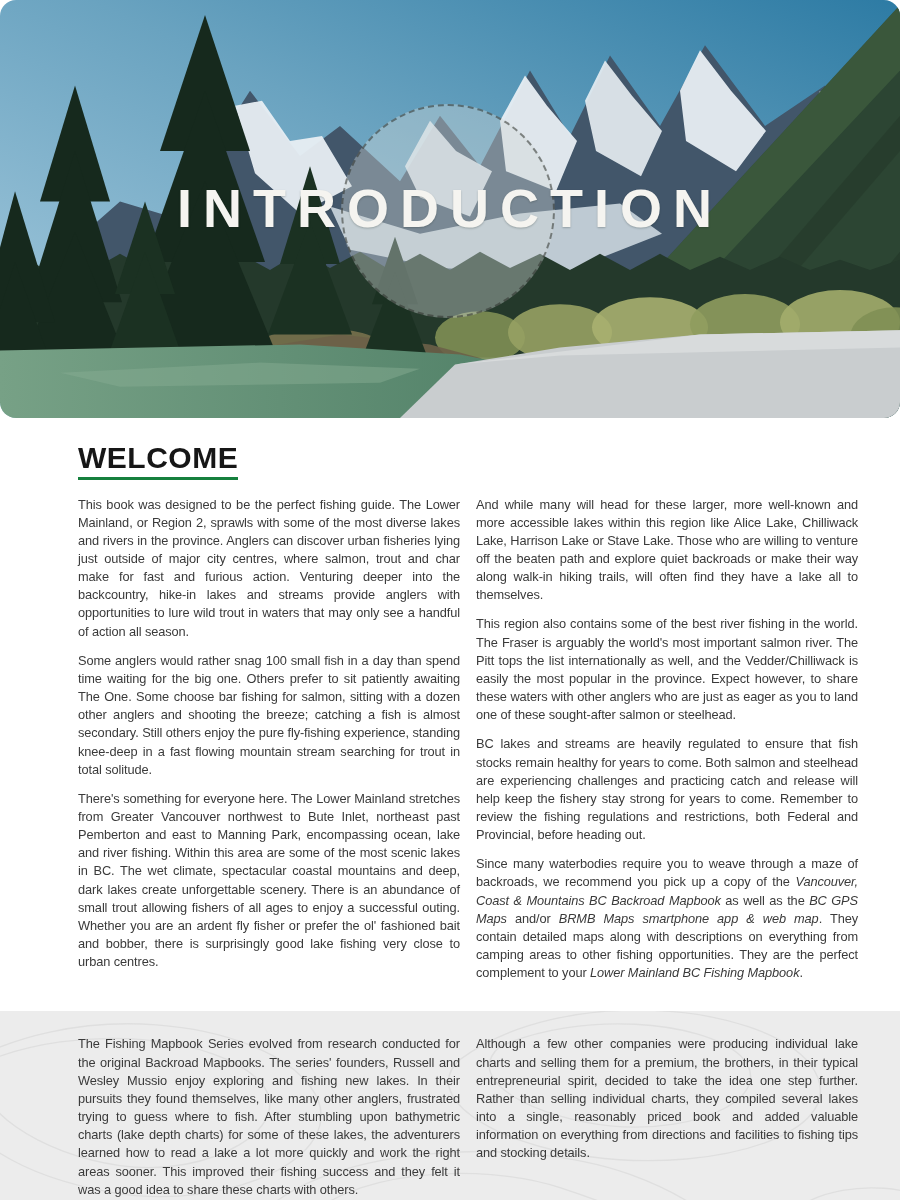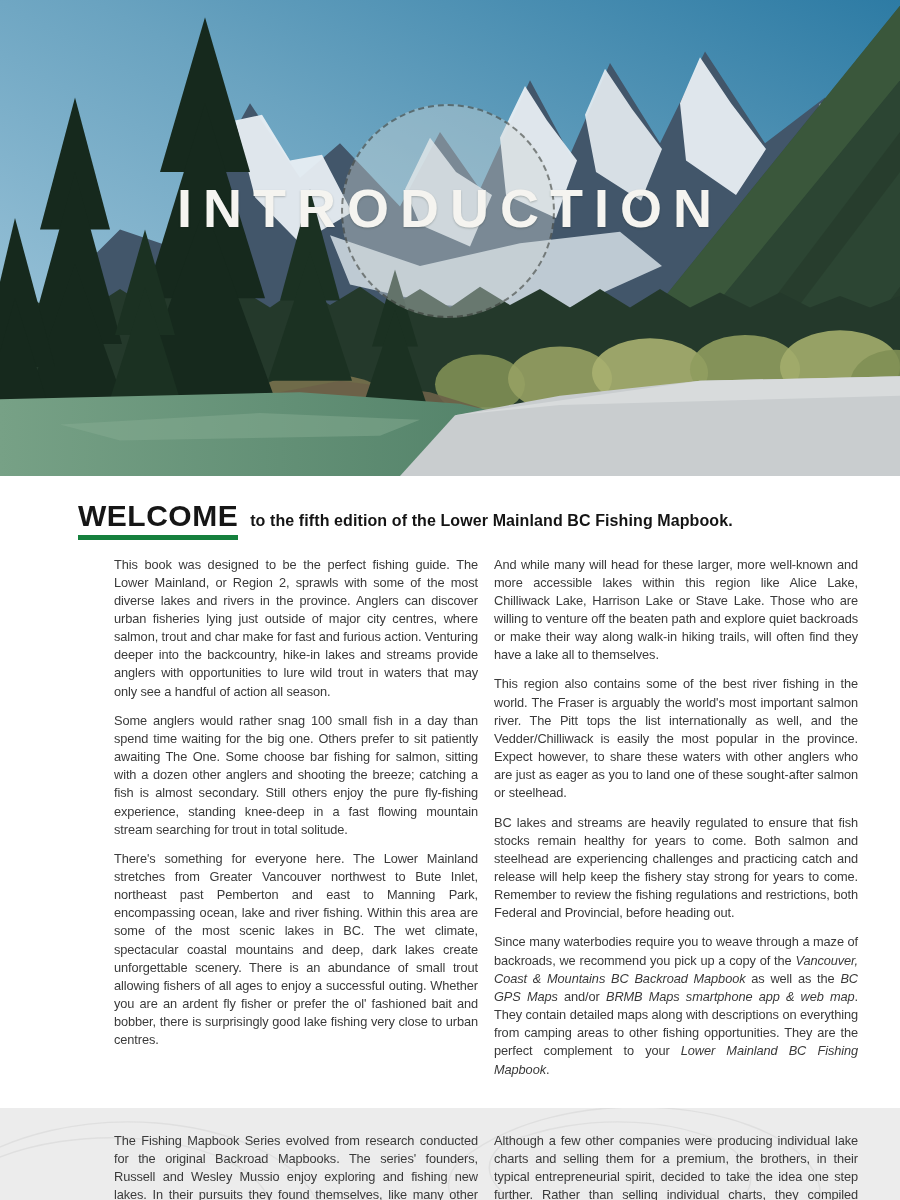--- a/index.html
+++ b/index.html
@@ -4,21 +4,21 @@
 <style>
   html,body{margin:0;padding:0;}
   body{
     width:900px;height:1200px;
     font-family:"Liberation Sans",sans-serif;
     background:#ffffff;
     display:flex;flex-direction:column;
     overflow:hidden;
   }
   
-  .hero{position:relative;height:476px;flex:0 0 auto;overflow:hidden;}
+  .hero{position:relative;height:418px;flex:0 0 auto;overflow:hidden;border-radius:16px;}
   .hero svg{display:block;width:100%;height:100%;}
   .hero-circle{
     position:absolute;left:341px;top:104px;width:214px;height:214px;
     border-radius:50%;
     background:rgba(208,214,216,0.40);
     border:2px dashed rgba(48,52,46,0.55);
     box-sizing:border-box;
   }
   .hero-title{
     position:absolute;left:0;right:0;top:177px;
@@ -26,24 +26,24 @@
     font-size:54px;font-weight:bold;letter-spacing:11px;
     color:#f5f4f0;
     text-shadow:0 1px 2px rgba(20,30,25,0.25);
     white-space:nowrap;
   }
   
   .section{padding:24px 42px 18px 78px;box-sizing:border-box;}
   .sec-head{display:flex;align-items:baseline;gap:12px;margin:0 0 16px 0;}
   .sec-head .big{
     font-size:30px;font-weight:bold;letter-spacing:0.5px;color:#161616;
-    border-bottom:5px solid #15803d;padding-bottom:3px;line-height:1.05;
+    border-bottom:3px solid #15803d;padding-bottom:3px;line-height:1.05;
   }
   .sec-head .sub{font-size:16px;font-weight:bold;color:#141414;letter-spacing:0.1px;}
-  .cols{display:flex;gap:16px;margin-left:36px;}
+  .cols{display:flex;gap:16px;}
   .col{flex:1 1 0;min-width:0;}
   .col p{
     font-size:12.8px;line-height:1.42;color:#3a3a3a;
     text-align:justify;margin:0 0 11px 0;letter-spacing:-0.1px;
   }
   .col p em{font-style:italic;}
   
   .history{position:relative;background:#ececec;flex:1 1 auto;}
   .history .contours{position:absolute;inset:0;width:100%;height:100%;pointer-events:none;}
   .history .content{position:relative;z-index:1;}
@@ -120,21 +120,20 @@
     <polygon fill="#c9cdcf" points="455,362 560,345 700,332 900,328 900,415 400,415"></polygon>
     <polygon fill="#d8dbdc" points="455,362 700,332 900,328 900,345 560,353"></polygon>
   </svg>
   <div class="hero-circle"></div>
   <div class="hero-title">INTRODUCTION</div>
 </div>
 
 <div class="section welcome">
   <div class="sec-head">
     <span class="big">WELCOME</span>
-    <span class="sub">to the fifth edition of the Lower Mainland BC Fishing Mapbook.</span>
   </div>
   <div class="cols">
     <div class="col">
       <p>This book was designed to be the perfect fishing guide. The Lower Mainland, or Region 2, sprawls with some of the most diverse lakes and rivers in the province. Anglers can discover urban fisheries lying just outside of major city centres, where salmon, trout and char make for fast and furious action. Venturing deeper into the backcountry, hike-in lakes and streams provide anglers with opportunities to lure wild trout in waters that may only see a handful of action all season.</p>
       <p>Some anglers would rather snag 100 small fish in a day than spend time waiting for the big one. Others prefer to sit patiently awaiting The One. Some choose bar fishing for salmon, sitting with a dozen other anglers and shooting the breeze; catching a fish is almost secondary. Still others enjoy the pure fly-fishing experience, standing knee-deep in a fast flowing mountain stream searching for trout in total solitude.</p>
       <p>There's something for everyone here. The Lower Mainland stretches from Greater Vancouver northwest to Bute Inlet, northeast past Pemberton and east to Manning Park, encompassing ocean, lake and river fishing. Within this area are some of the most scenic lakes in BC. The wet climate, spectacular coastal mountains and deep, dark lakes create unforgettable scenery. There is an abundance of small trout allowing fishers of all ages to enjoy a successful outing. Whether you are an ardent fly fisher or prefer the ol' fashioned bait and bobber, there is surprisingly good lake fishing very close to urban centres.</p>
     </div>
     <div class="col">
       <p>And while many will head for these larger, more well-known and more accessible lakes within this region like Alice Lake, Chilliwack Lake, Harrison Lake or Stave Lake. Those who are willing to venture off the beaten path and explore quiet backroads or make their way along walk-in hiking trails, will often find they have a lake all to themselves.</p>
       <p>This region also contains some of the best river fishing in the world. The Fraser is arguably the world's most important salmon river. The Pitt tops the list internationally as well, and the Vedder/Chilliwack is easily the most popular in the province. Expect however, to share these waters with other anglers who are just as eager as you to land one of these sought-after salmon or steelhead.</p>

